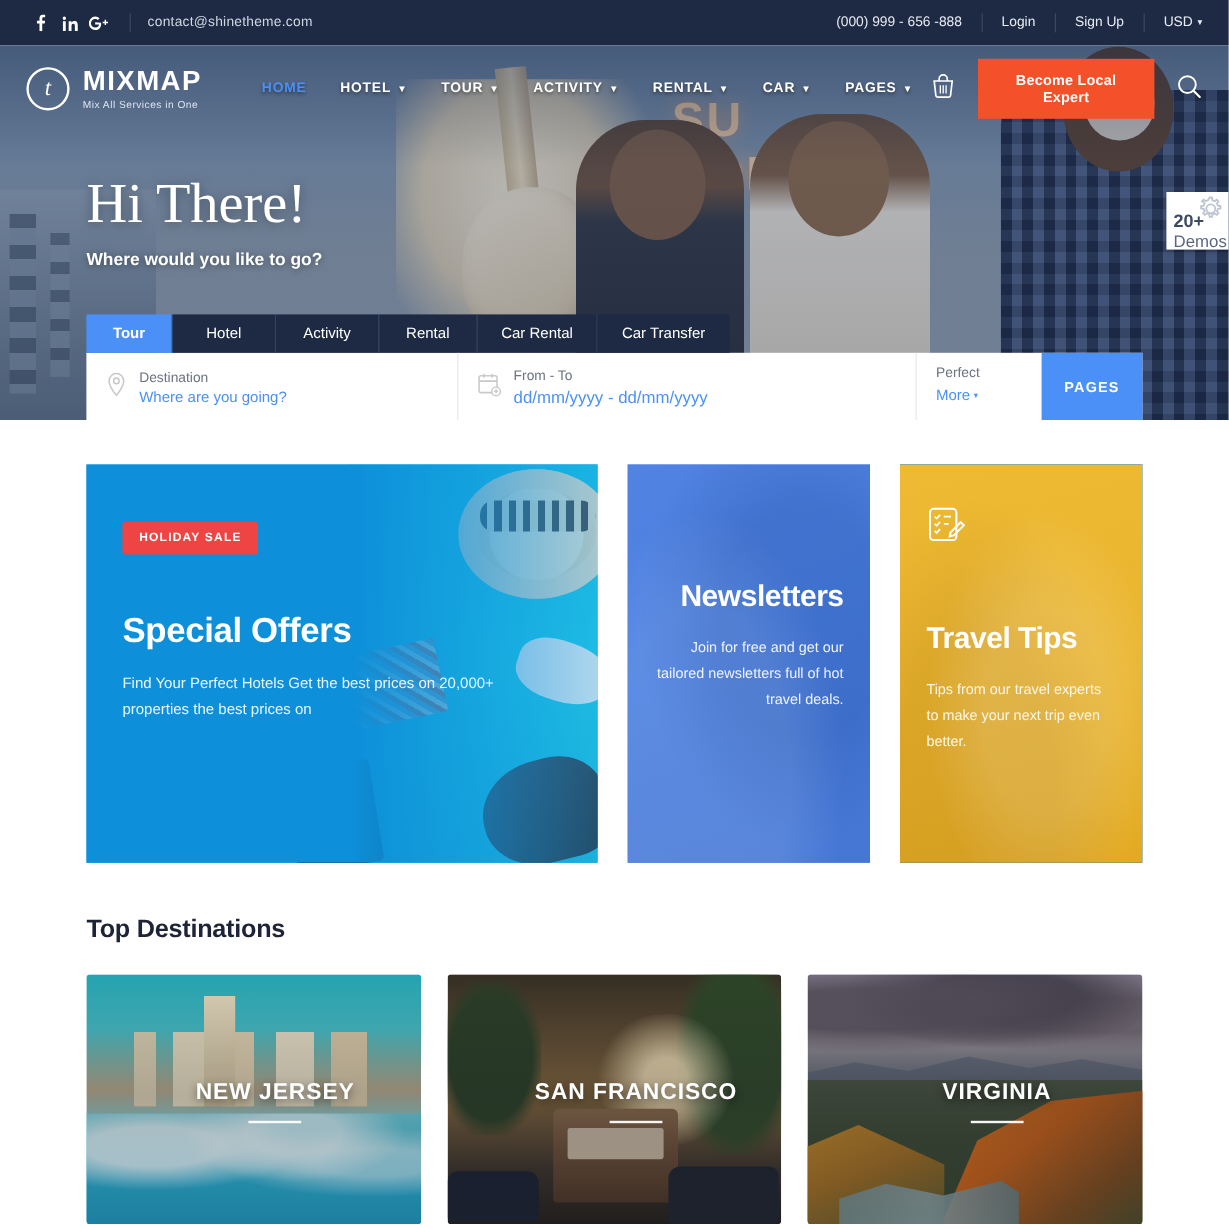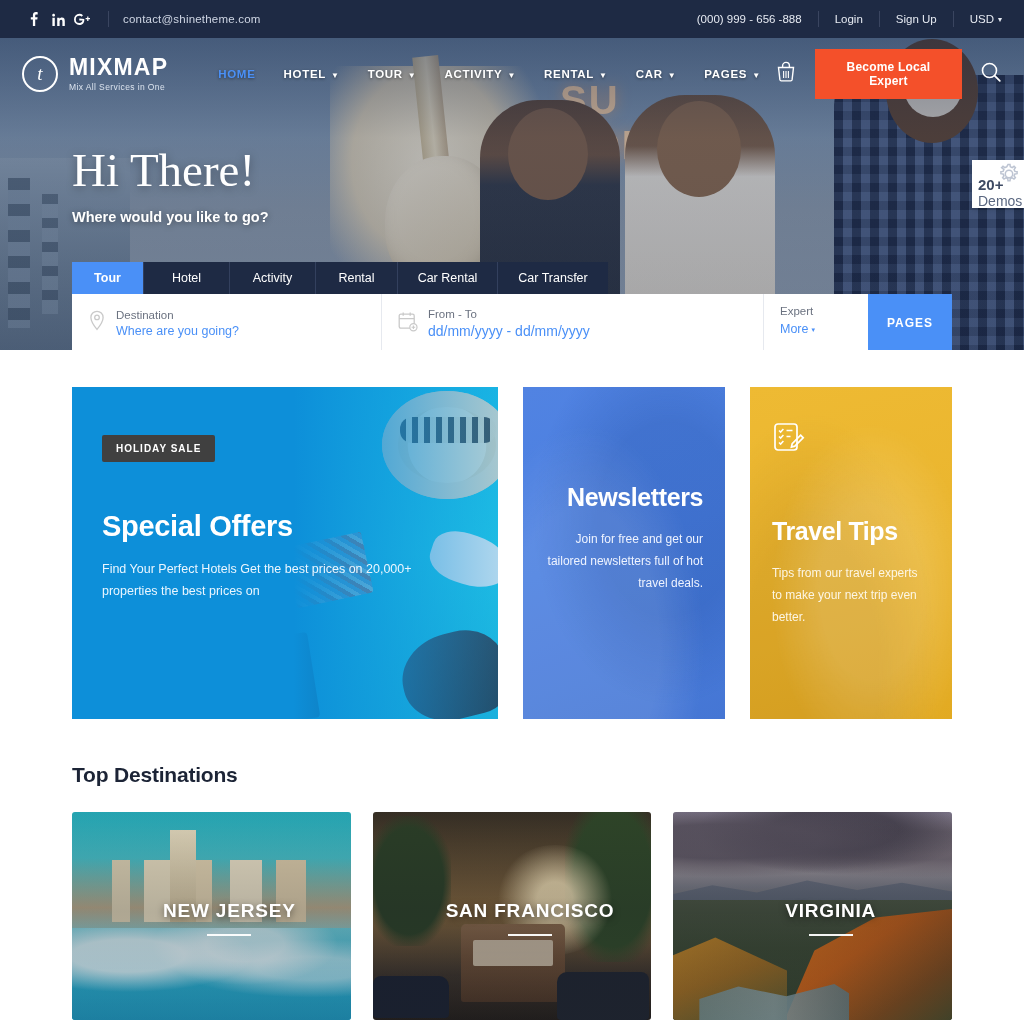--- a/index.html
+++ b/index.html
@@ -254,21 +254,21 @@
   .offers-photo .sock{
     position:absolute; right:-12px; top:148px; width:80px; height:50px;
     background:#f2f4f6; border-radius:40% 50% 50% 40%; transform:rotate(18deg);
   }
   .offers-overlay{
     position:absolute; inset:0;
     background:linear-gradient(90deg,#0d8fd9 0%, #0d8fd9 52%, rgba(13,143,217,.78) 66%, rgba(13,143,217,.30) 100%);
   }
   .promo-inner{ position:relative; z-index:3; padding:48px 30px; height:100%; }
   .badge-sale{
-    display:inline-block; background:#404040; color:#fff; font-size:10px;
+    display:inline-block; background:#ef4444; color:#fff; font-size:10px;
     font-weight:bold; letter-spacing:1px; padding:8px 14px; border-radius:2px;
   }
   .promo-h{ color:#ffffff; font-size:29px; font-weight:bold; letter-spacing:-.3px; }
   .promo-p{ color:#eaf6ff; font-size:12.5px; line-height:1.75; margin-top:16px; max-width:360px; }
   .offers-h{ margin-top:48px; }
 
   .promo-news{ width:203px; background:#4a7fe0; }
   .promo-news .news-bg{
     position:absolute; inset:0;
     background:
@@ -527,21 +527,21 @@
               <circle cx="15.4" cy="16.2" r="3.6" fill="#fff" stroke="#888" stroke-width="1.2"></circle>
               <path stroke="#888" stroke-width="1.1" d="M15.4 14.4v3.6M13.6 16.2h3.6"></path>
             </svg>
         </span>
         <div>
           <div class="flabel">From - To</div>
           <div class="fvalue">dd/mm/yyyy - dd/mm/yyyy</div>
         </div>
       </div>
       <div class="sfield f-adv">
-        <div class="flabel">Expert</div>
+        <div class="flabel">Perfect</div>
         <div class="fvalue"><span>More</span><span class="caret">▾</span></div>
       </div>
       <button class="sbtn">PAGES</button>
     </div>
   </div>
 
   <div class="demos-badge">
     <span class="gear">
       <svg width="22" height="22" viewBox="0 0 22 22">
           <path fill="none" stroke="#7d8ba6" stroke-width="1.5" d="M11 7.3a3.7 3.7 0 1 0 0 7.4 3.7 3.7 0 0 0 0-7.4zM10 1.6h2l.3 2.2 1.9.8 1.8-1.3 1.4 1.4-1.3 1.8.8 1.9 2.2.3v2l-2.2.3-.8 1.9 1.3 1.8-1.4 1.4-1.8-1.3-1.9.8-.3 2.2h-2l-.3-2.2-1.9-.8-1.8 1.3-1.4-1.4 1.3-1.8-.8-1.9-2.2-.3v-2l2.2-.3.8-1.9L3.6 4.7 5 3.3l1.8 1.3 1.9-.8z"></path>

